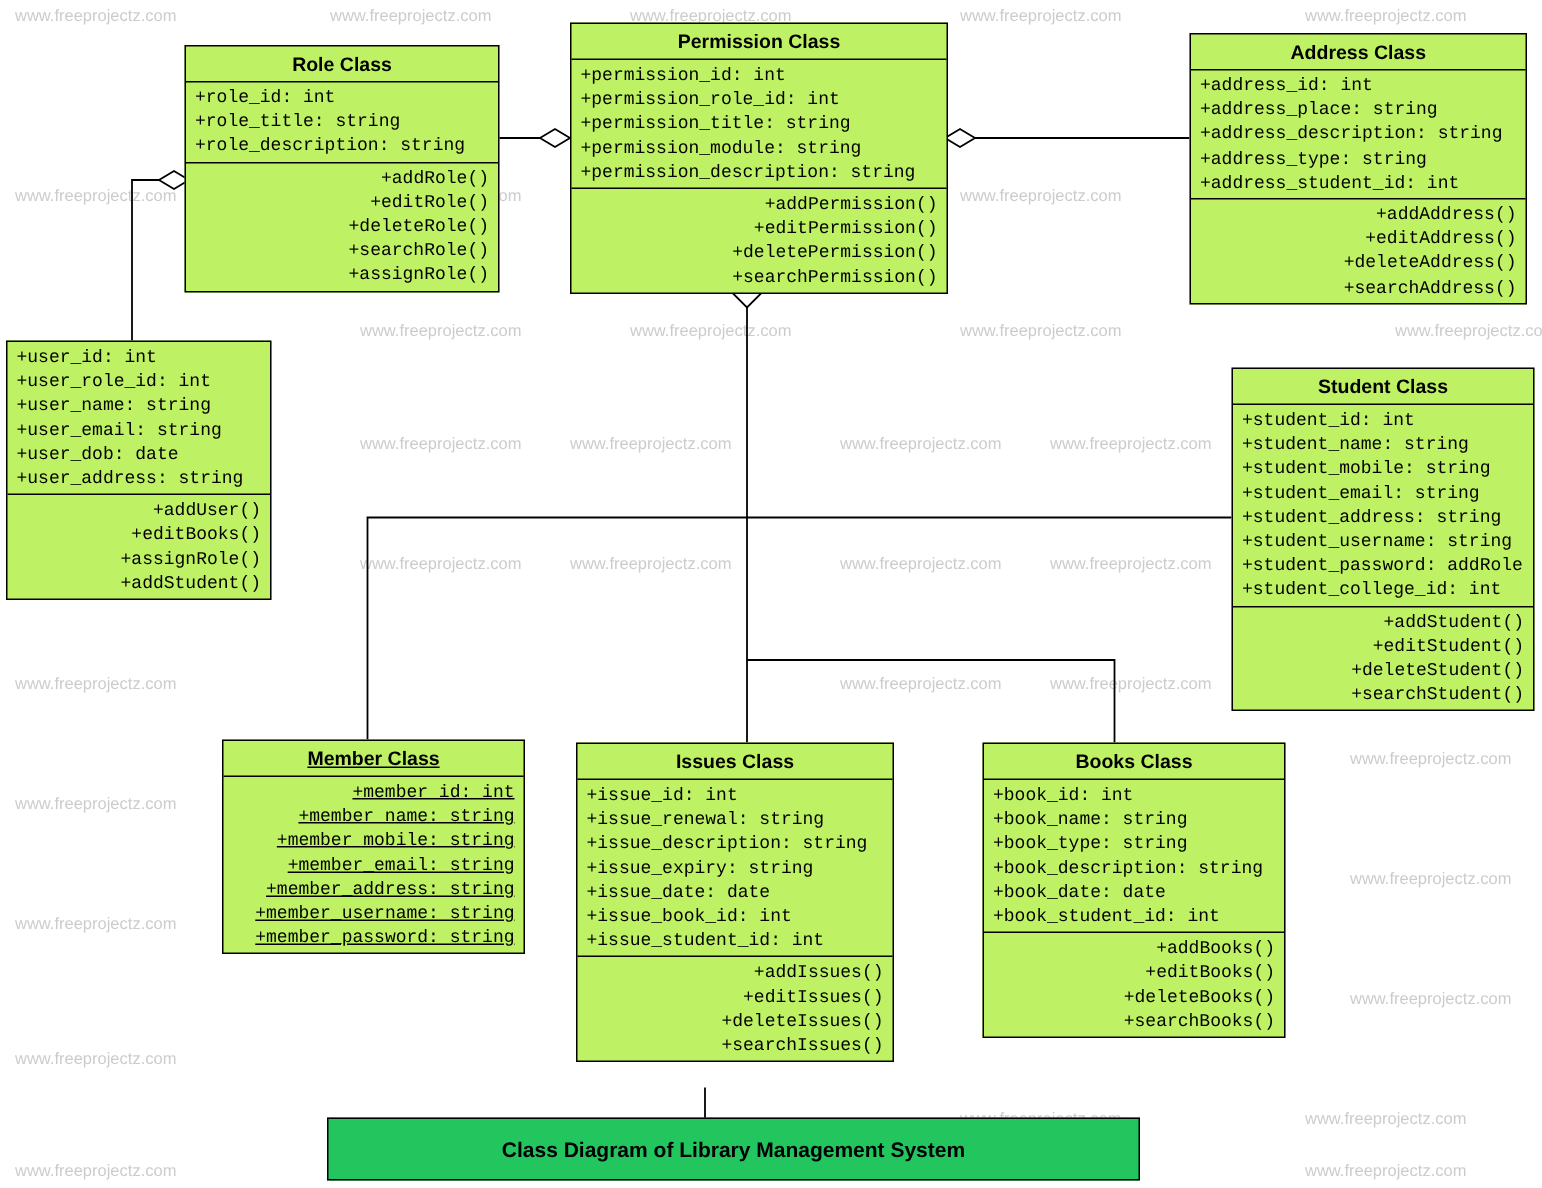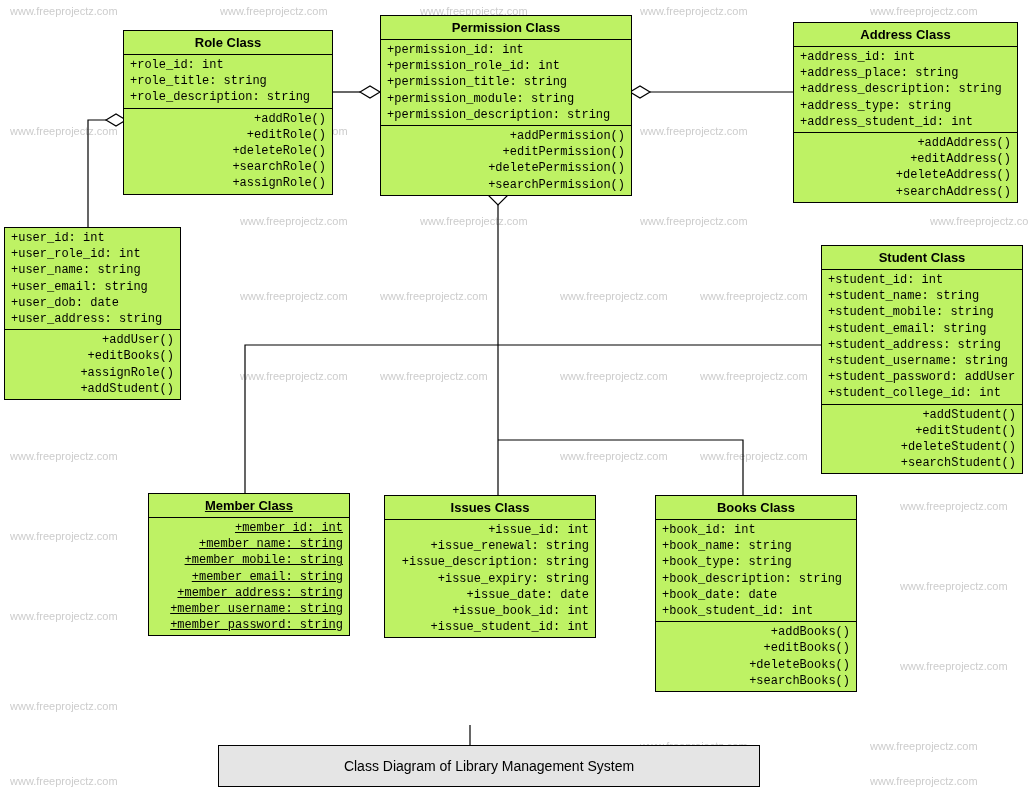--- a/index.html
+++ b/index.html
@@ -43,23 +43,23 @@
   .uml-section:last-child {
     border-bottom: none;
     text-align: right;
   }
   .uml-line {
     white-space: nowrap;
   }
   .title-box {
     position: absolute;
     border: 1.5px solid #000;
-    background: #e5e5e5;
+    background: #22c55e;
     padding: 12px 40px;
-    font-weight: normal;
+    font-weight: bold;
     font-size: 14px;
     text-align: center;
     z-index: 2;
   }
   svg.connectors {
     position: absolute;
     top: 0; left: 0;
     width: 1028px;
     height: 792px;
     z-index: 1;
@@ -214,21 +214,21 @@
 
 <div class="uml-class" style="left:821px; top:245px; width:200px;">
   <div class="uml-title">Student Class</div>
   <div class="uml-section">
       <div class="uml-line">+student_id: int</div>
       <div class="uml-line">+student_name: string</div>
       <div class="uml-line">+student_mobile: string</div>
       <div class="uml-line">+student_email: string</div>
       <div class="uml-line">+student_address: string</div>
       <div class="uml-line">+student_username: string</div>
-      <div class="uml-line">+student_password: addUser</div>
+      <div class="uml-line">+student_password: addRole</div>
       <div class="uml-line">+student_college_id: int</div>
     </div>
   <div class="uml-section">
       <div class="uml-line">+addStudent()</div>
       <div class="uml-line">+editStudent()</div>
       <div class="uml-line">+deleteStudent()</div>
       <div class="uml-line">+searchStudent()</div>
     </div>
 </div>
 
@@ -249,20 +249,26 @@
   <div class="uml-title">Issues Class</div>
   <div class="uml-section">
       <div class="uml-line">+issue_id: int</div>
       <div class="uml-line">+issue_renewal: string</div>
       <div class="uml-line">+issue_description: string</div>
       <div class="uml-line">+issue_expiry: string</div>
       <div class="uml-line">+issue_date: date</div>
       <div class="uml-line">+issue_book_id: int</div>
       <div class="uml-line">+issue_student_id: int</div>
     </div>
+  <div class="uml-section">
+      <div class="uml-line">+addIssues()</div>
+      <div class="uml-line">+editIssues()</div>
+      <div class="uml-line">+deleteIssues()</div>
+      <div class="uml-line">+searchIssues()</div>
+    </div>
 </div>
 
 <div class="uml-class" style="left:655px; top:495px; width:200px;">
   <div class="uml-title">Books Class</div>
   <div class="uml-section">
       <div class="uml-line">+book_id: int</div>
       <div class="uml-line">+book_name: string</div>
       <div class="uml-line">+book_type: string</div>
       <div class="uml-line">+book_description: string</div>
       <div class="uml-line">+book_date: date</div>

